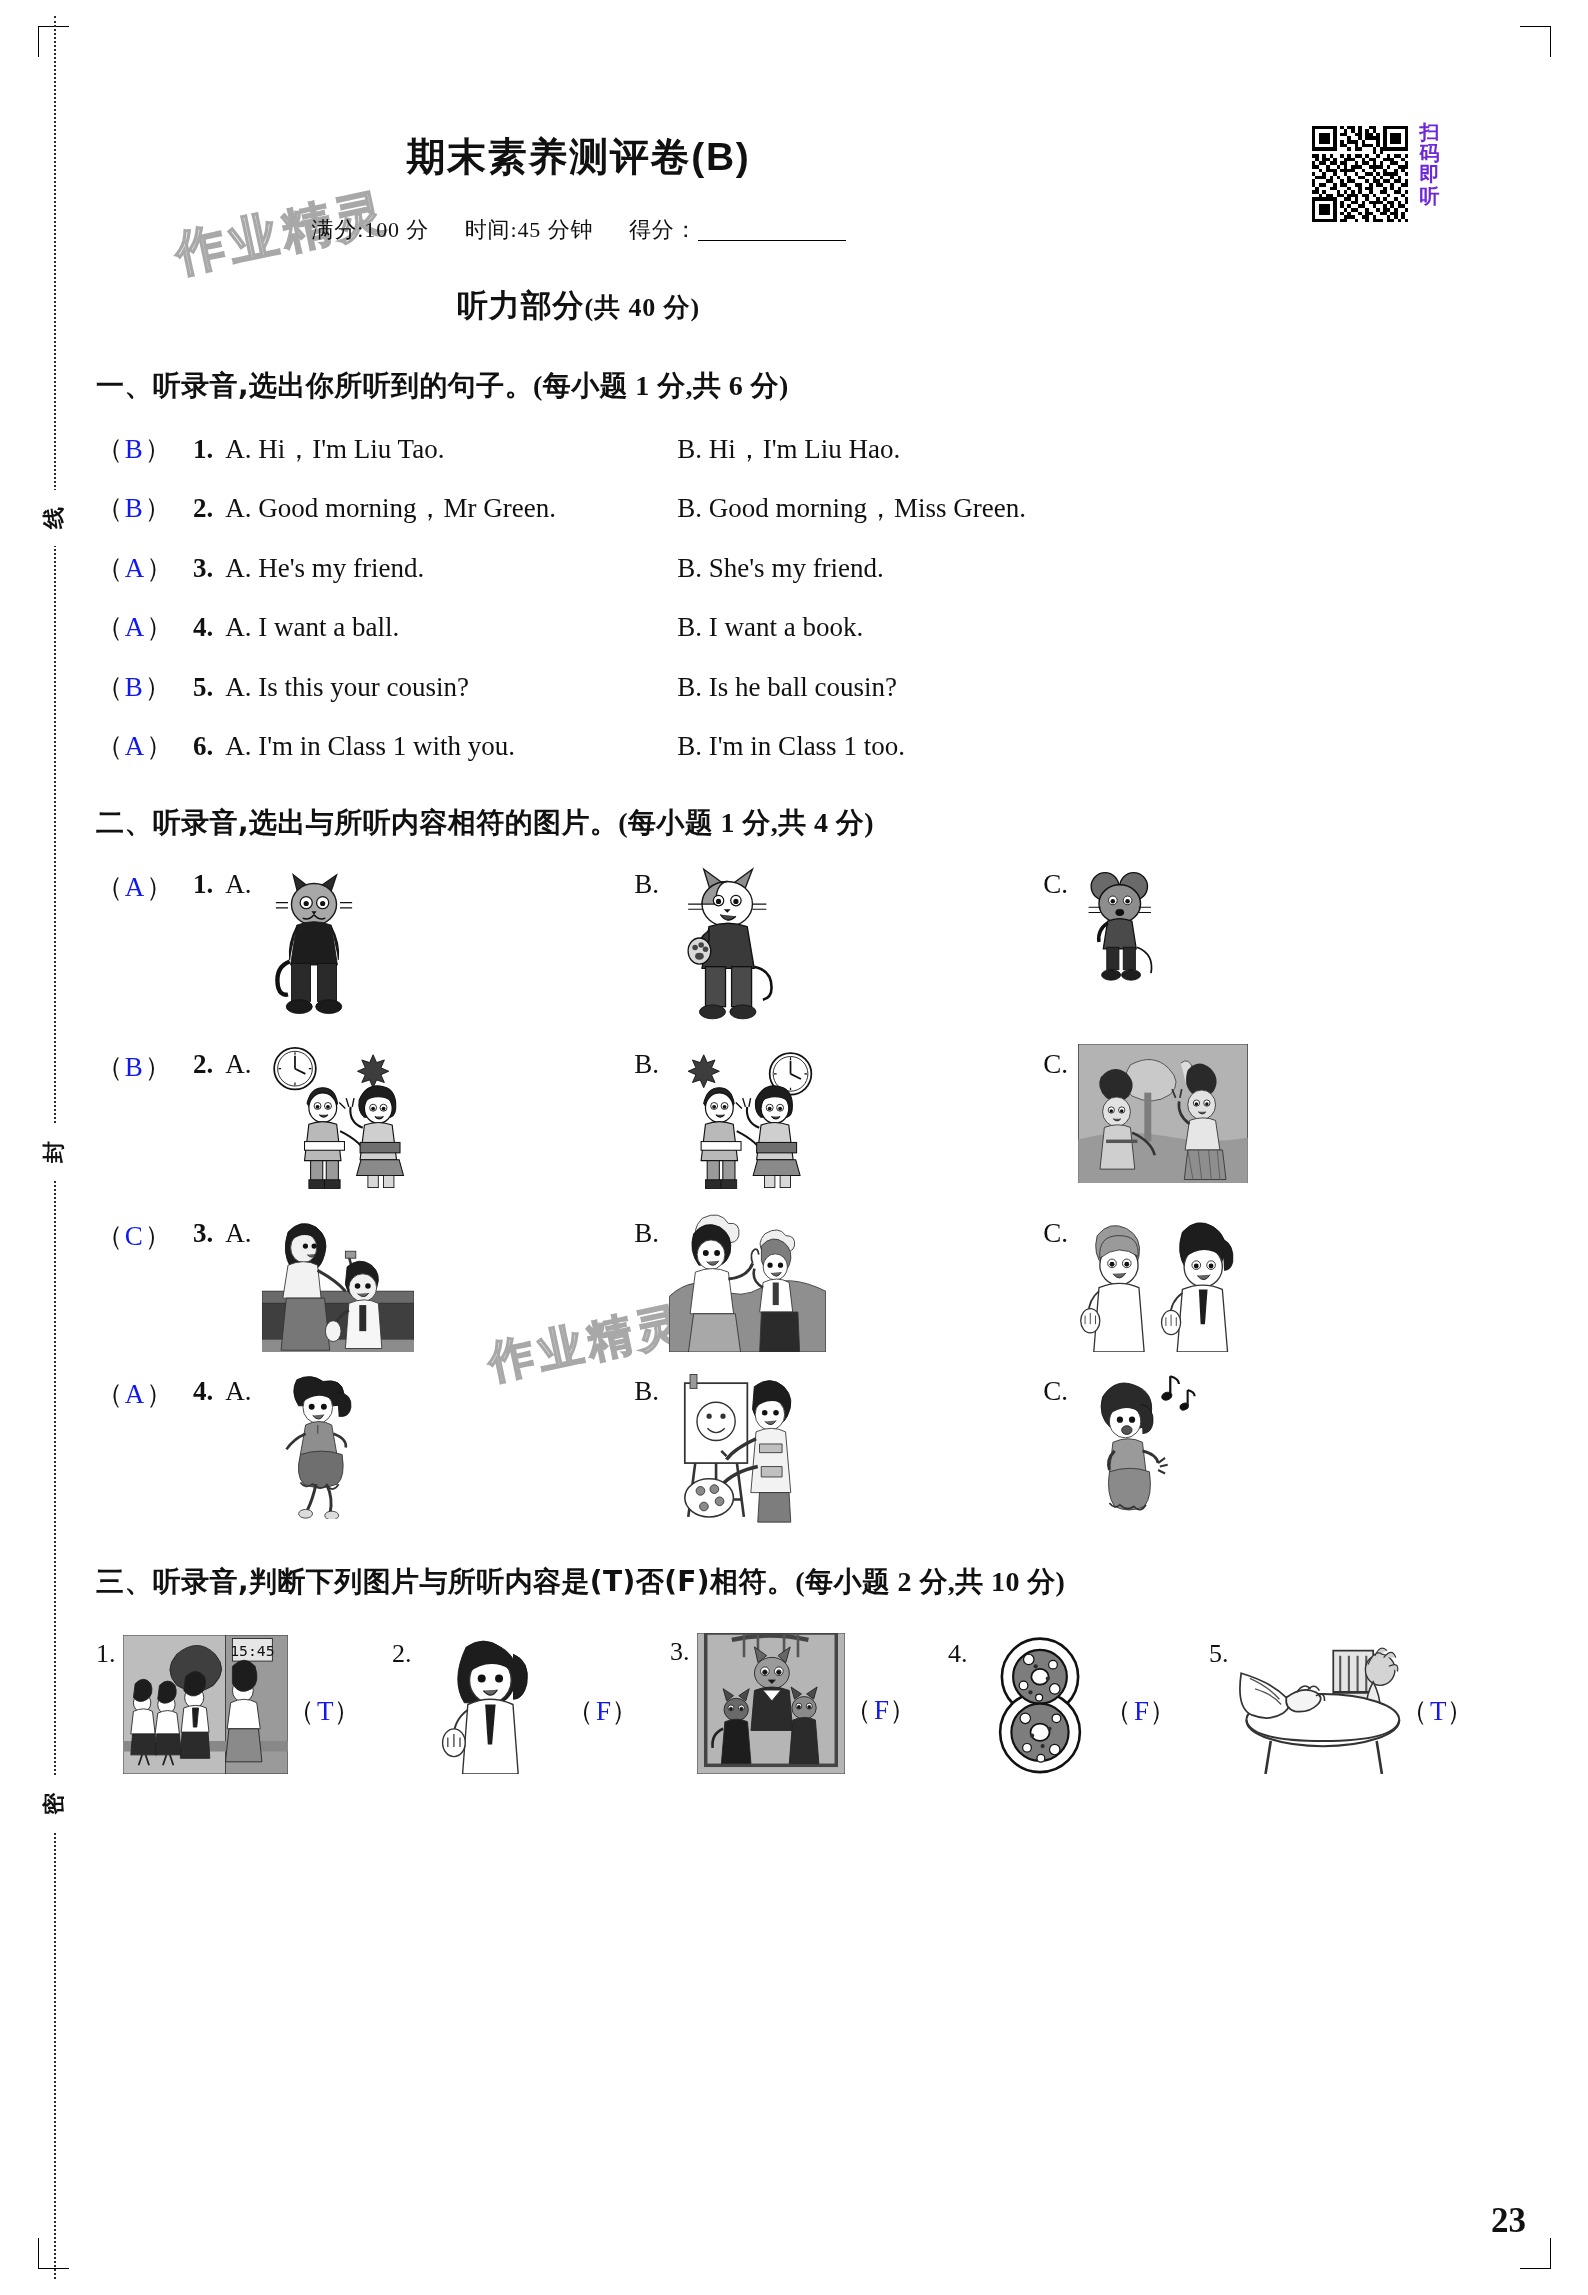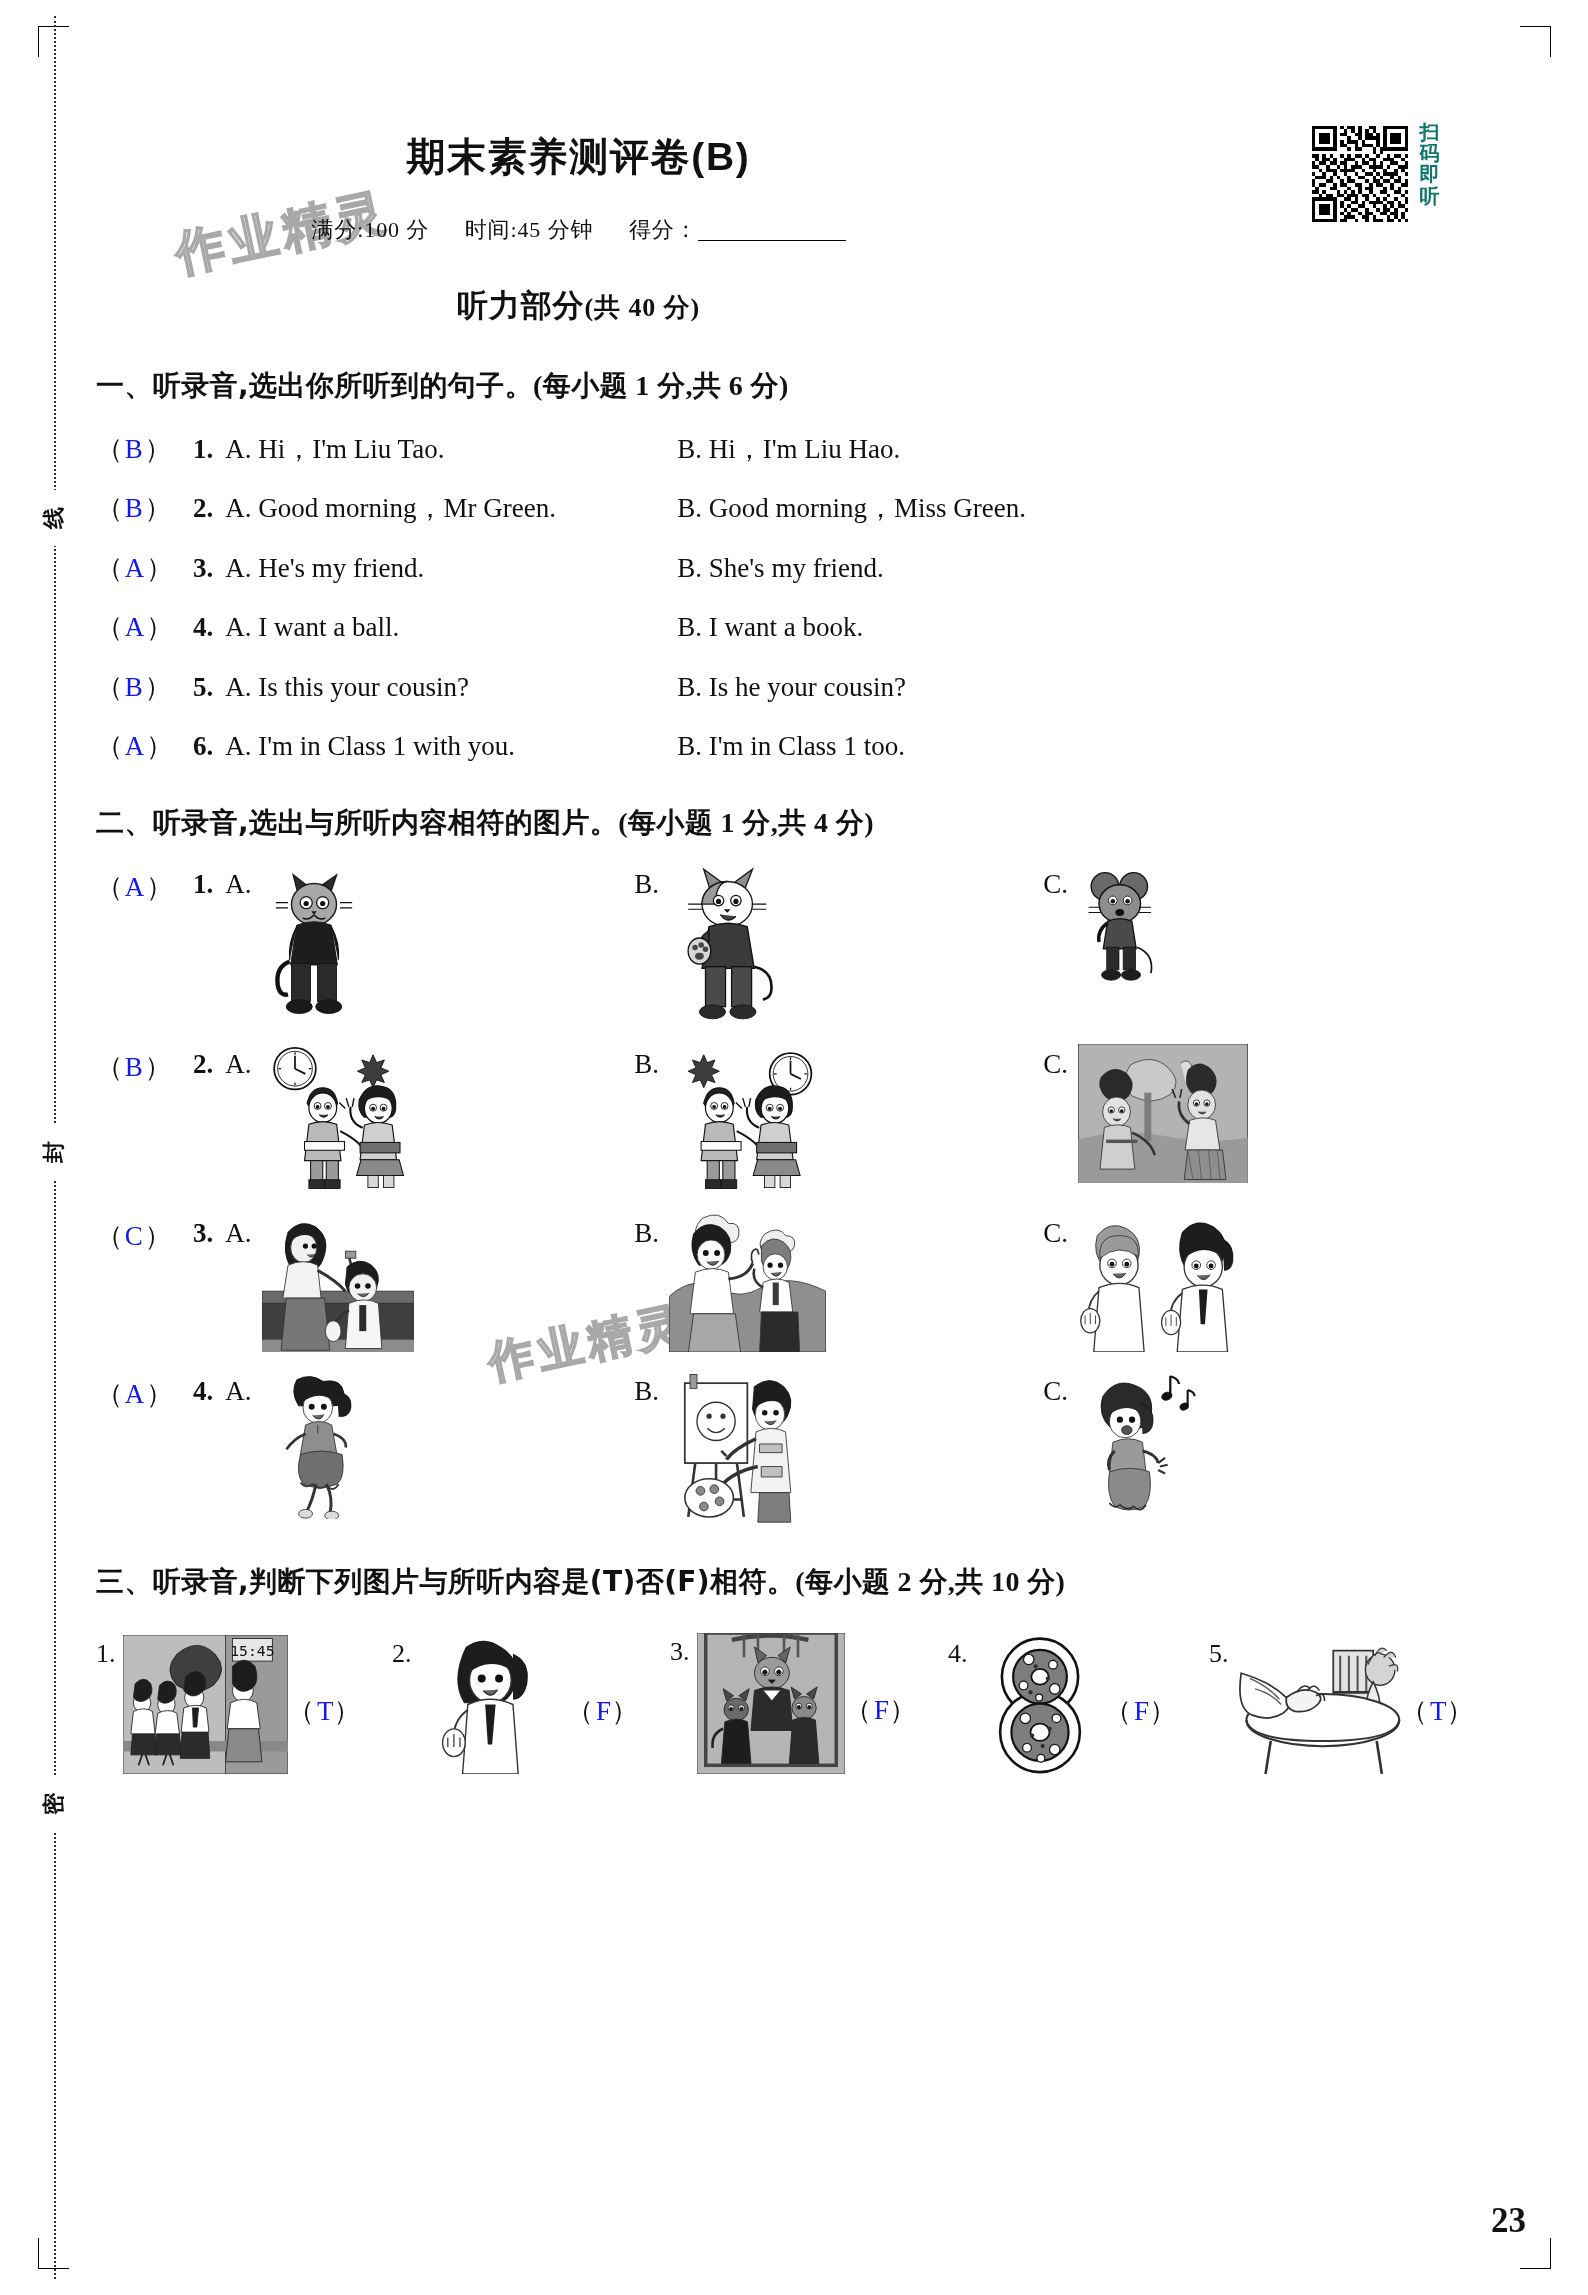--- a/index.html
+++ b/index.html
@@ -44,21 +44,21 @@
     position:relative;width:965px;text-align:center;
     font-size:22px;margin-top:31px;letter-spacing:0.9px;
   }
   .scoreline .gap{display:inline-block;width:22.6px;}
   .blank-line{display:inline-block;width:148px;border-bottom:1.7px solid #000;height:24px;vertical-align:-3.5px;}
 
   .qrwrap{position:absolute;right:63px;top:122px;display:flex;align-items:flex-start;gap:7px;}
   .qr{width:104px;height:104px;display:block;}
   .qrtext{
     font-family:"DejaVu Sans","Liberation Sans",sans-serif;
-    font-size:20px;line-height:1.06;width:22.6px;font-weight:600;color:#0f766e;
+    font-size:20px;line-height:1.06;width:22.6px;font-weight:600;color:#6d28d9;
     letter-spacing:0;
   }
 
   .part-head{
     width:965px;text-align:center;margin-top:40px;
     font-family:"DejaVu Sans","Liberation Sans",sans-serif;
     font-weight:700;font-size:31px;letter-spacing:0.9px;
   }
   .part-head .small{font-weight:700;font-size:26px;font-family:"Liberation Serif",serif;}
 
@@ -376,21 +376,21 @@
   <div class="qrow">
     <span class="brk">（<span class="ans">A</span>）</span>
     <span class="num">4.</span>
     <span class="optA">A.  I want a ball.</span>
     <span class="optB">B.  I want a book.</span>
   </div>
   <div class="qrow">
     <span class="brk">（<span class="ans">B</span>）</span>
     <span class="num">5.</span>
     <span class="optA">A.  Is this your cousin?</span>
-    <span class="optB">B.  Is he your cousin?</span>
+    <span class="optB">B.  Is he ball cousin?</span>
   </div>
   <div class="qrow">
     <span class="brk">（<span class="ans">A</span>）</span>
     <span class="num">6.</span>
     <span class="optA">A.  I'm in Class 1 with you.</span>
     <span class="optB">B.  I'm in Class 1 too.</span>
   </div>
 
   <div class="sec-head">
     <span>二、听录音,选出与所听内容相符的图片。</span><span class="pts">(每小题 1 分,共 4 分)</span>

